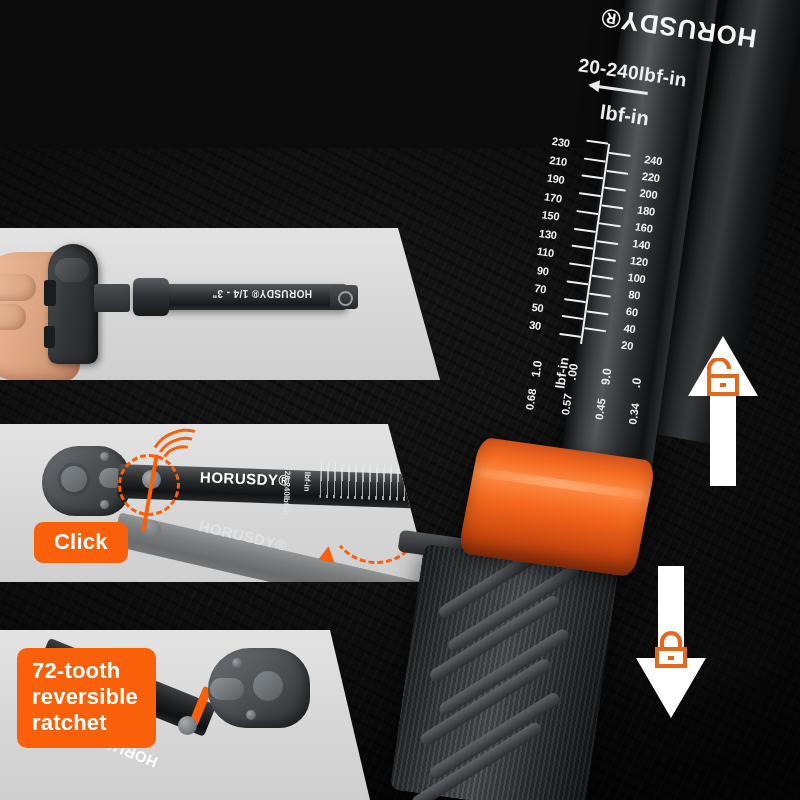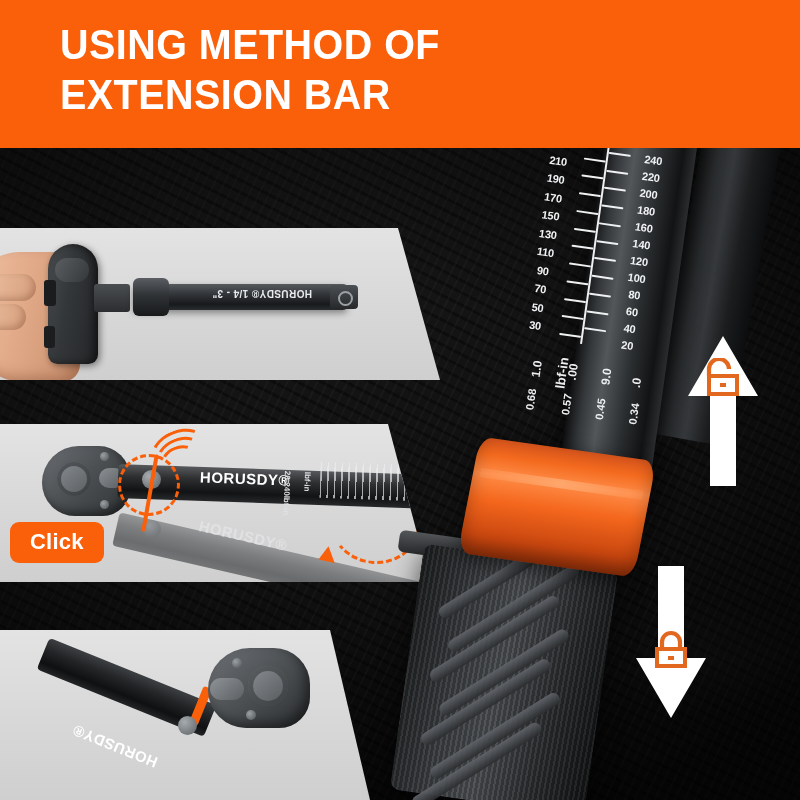--- a/index.html
+++ b/index.html
@@ -72,21 +72,21 @@
     color:#fff;
     font-weight:800;
     border-radius:7px;
     padding:7px 13px 8px 13px;
     line-height:1.18;
     z-index:5;
     white-space:pre-line;
     letter-spacing:.2px;
   }
   .chip-release { left:99px; top:313px; font-size:21px; border-radius:8px; padding:8px 14px 9px; }
-  .chip-click   { left:10px; top:522px; font-size:22px; padding:7px 20px 8px; border-radius:9px; }
+  .chip-click   { left:34px; top:522px; font-size:22px; padding:7px 20px 8px; border-radius:9px; }
   .chip-ratchet { left:17px; top:648px; font-size:22px; padding:10px 18px 12px 15px; border-radius:10px; }
 
   
   .hand {
     position:absolute; left:-30px; top:24px; width:110px; height:130px;
     background:linear-gradient(105deg,#f0c2a4 0%,#e2aa88 45%,#c98f6d 100%);
     border-radius:50px 16px 18px 54px;
     box-shadow:inset -5px -6px 12px rgba(120,70,45,.38);
   }
   .finger {
@@ -517,20 +517,23 @@
       <div class="w3-ring"></div>
       <div class="w3-head"></div>
       <div class="w3-drive"></div>
       <div class="w3-lever"></div>
       <div class="w3-s1"></div>
       <div class="w3-s2"></div>
       <div class="w3-btn"></div>
       <div class="w3-brand">HORUSDY®</div>
     </div>
   </div>
+  <div class="chip chip-ratchet">72-tooth
+reversible
+ratchet</div>
 
   <div class="arrow-wrap arrow-up">
     <svg class="arrow-svg" viewBox="0 0 70 150">
       <polygon points="35,0 70,60 48,60 48,150 22,150 22,60 0,60" fill="#ffffff"></polygon>
     </svg>
     <svg class="lock-svg lock-up" viewBox="0 0 40 42">
       <path d="M10 18 V11 a10 10 0 0 1 20 0" fill="none" stroke="#E2681F" stroke-width="4.2" transform="translate(-4,0)"></path>
       <rect x="6" y="18" width="28" height="18" fill="none" stroke="#E2681F" stroke-width="4"></rect>
       <rect x="17" y="25" width="6" height="4" fill="#E2681F"></rect>
     </svg>
@@ -540,18 +543,14 @@
     <svg class="arrow-svg" viewBox="0 0 70 152">
       <polygon points="22,0 48,0 48,92 70,92 35,152 0,92 22,92" fill="#ffffff"></polygon>
     </svg>
     <svg class="lock-svg lock-down" viewBox="0 0 40 42">
       <path d="M11 19 V12 a9 9 0 0 1 18 0 V19" fill="none" stroke="#E2681F" stroke-width="4.2"></path>
       <rect x="6" y="19" width="28" height="17" fill="none" stroke="#E2681F" stroke-width="4"></rect>
       <rect x="17" y="26" width="6" height="4" fill="#E2681F"></rect>
     </svg>
   </div>
 
-  <div class="banner">
-    <div class="banner-title">USING METHOD OF
-EXTENSION BAR</div>
-  </div>
 
 </div>
 
 </body></html>

